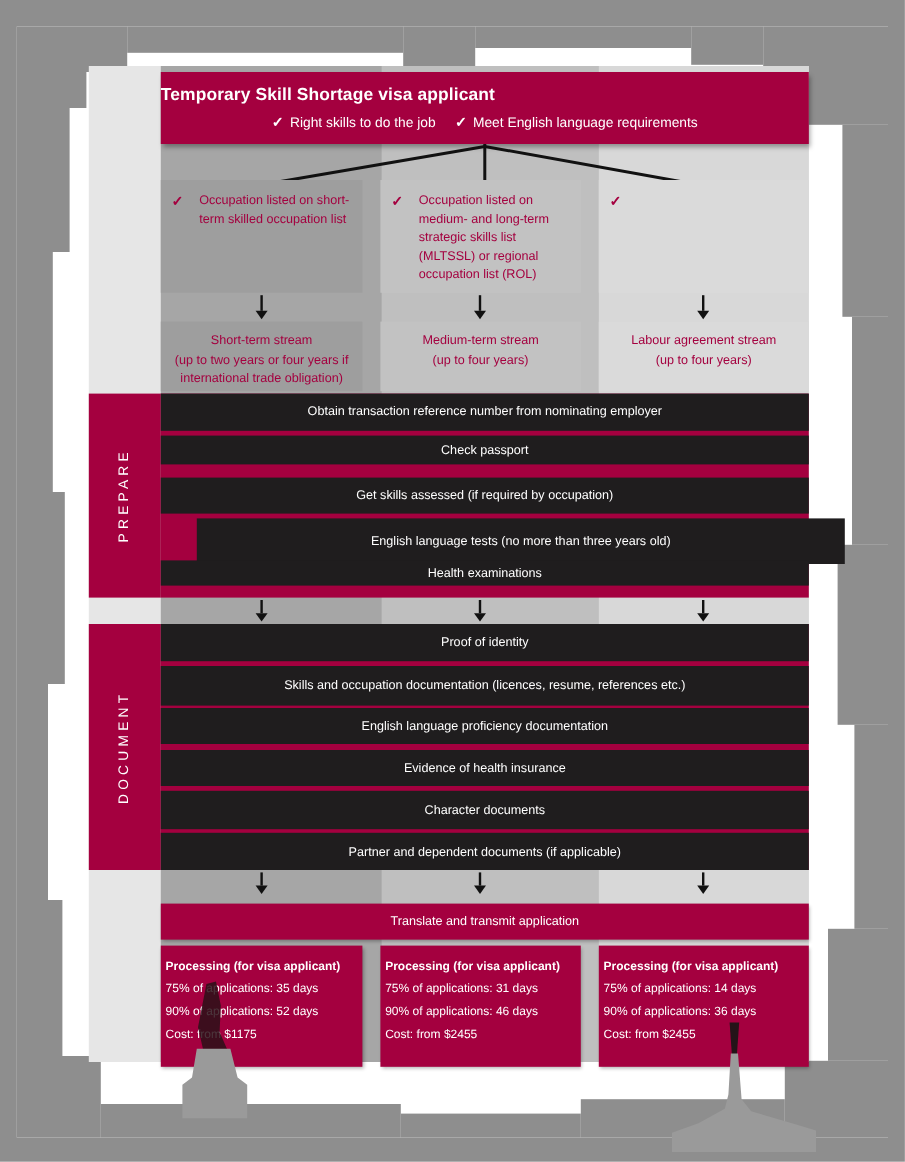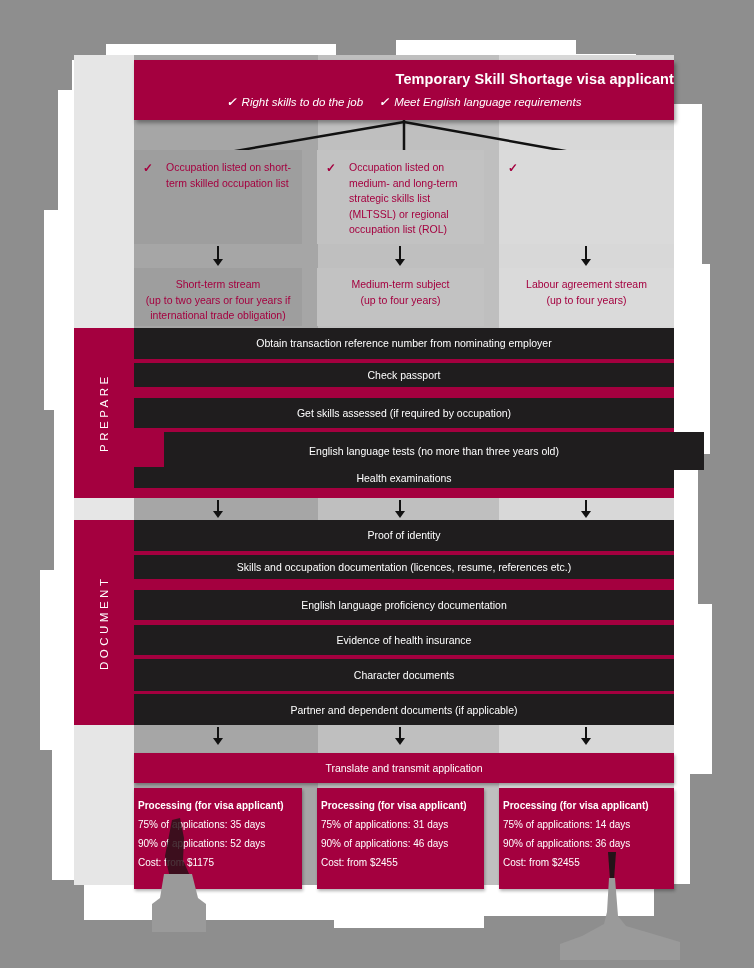--- a/index.html
+++ b/index.html
@@ -37,26 +37,26 @@
   .box{position:absolute;box-sizing:border-box;}
 
   
   #header{
     left:134px;top:60px;width:540px;height:60px;
     background:#a4003f;
     box-shadow:2px 3px 4px rgba(0,0,0,.35);
     color:#ffffff;
   }
   #header .title{
-    text-align:right;font-weight:bold;font-size:14.5px;
+    text-align:left;font-weight:bold;font-size:14.5px;
     padding-top:11px;letter-spacing:.1px;
   }
   #header .checks{
     display:flex;justify-content:center;gap:16px;
-    font-size:11.5px;padding-top:8px;font-style:italic;
+    font-size:11.5px;padding-top:8px;
   }
   #header .checks span.tick{
     font-weight:bold;margin-right:5px;font-size:12px;
   }
 
   
   #conn{position:absolute;left:134px;top:120px;width:540px;height:38px;}
 
   
   .occ{
@@ -221,21 +221,21 @@
 <div class="arrow" style="left:580px;top:246px;height:20px;">
   <div class="shaft" style="height:13px;"></div>
     <div class="head" style="top:13px;"></div>
 </div>
 
 <div class="box stream" id="stream1">
   <div>Short-term stream</div>
   <div>(up to two years or four years if international trade obligation)</div>
 </div>
 <div class="box stream" id="stream2">
-  <div>Medium-term subject</div>
+  <div>Medium-term stream</div>
   <div>(up to four years)</div>
 </div>
 <div class="box stream" id="stream3">
   <div>Labour agreement stream</div>
   <div>(up to four years)</div>
 </div>
 
 <div class="box sectband" id="band-prepare">
   <div class="vtxt">PREPARE</div>
 </div>
@@ -270,21 +270,21 @@
     <div class="head" style="top:11px;"></div>
 </div>
 
 <div class="box sectband" id="band-document">
   <div class="vtxt">DOCUMENT</div>
 </div>
 <div class="steps" id="steps-document">
     <div class="srow" style="top: 0px; height: 30.8333px;">
       <span>Proof of identity</span>
     </div>
-    <div class="srow" style="top: 34.8333px; height: 24px;">
+    <div class="srow" style="top: 34.8333px; height: 33px;">
       <span>Skills and occupation documentation (licences, resume, references etc.)</span>
     </div>
     <div class="srow" style="top: 104.5px; height: 30.8333px;">
       <span>Evidence of health insurance</span>
     </div>
     <div class="srow" style="top: 69.6667px; height: 30.8333px;">
       <span>English language proficiency documentation</span>
     </div>
     <div class="srow" style="top: 139.333px; height: 32px;">
       <span>Character documents</span>

